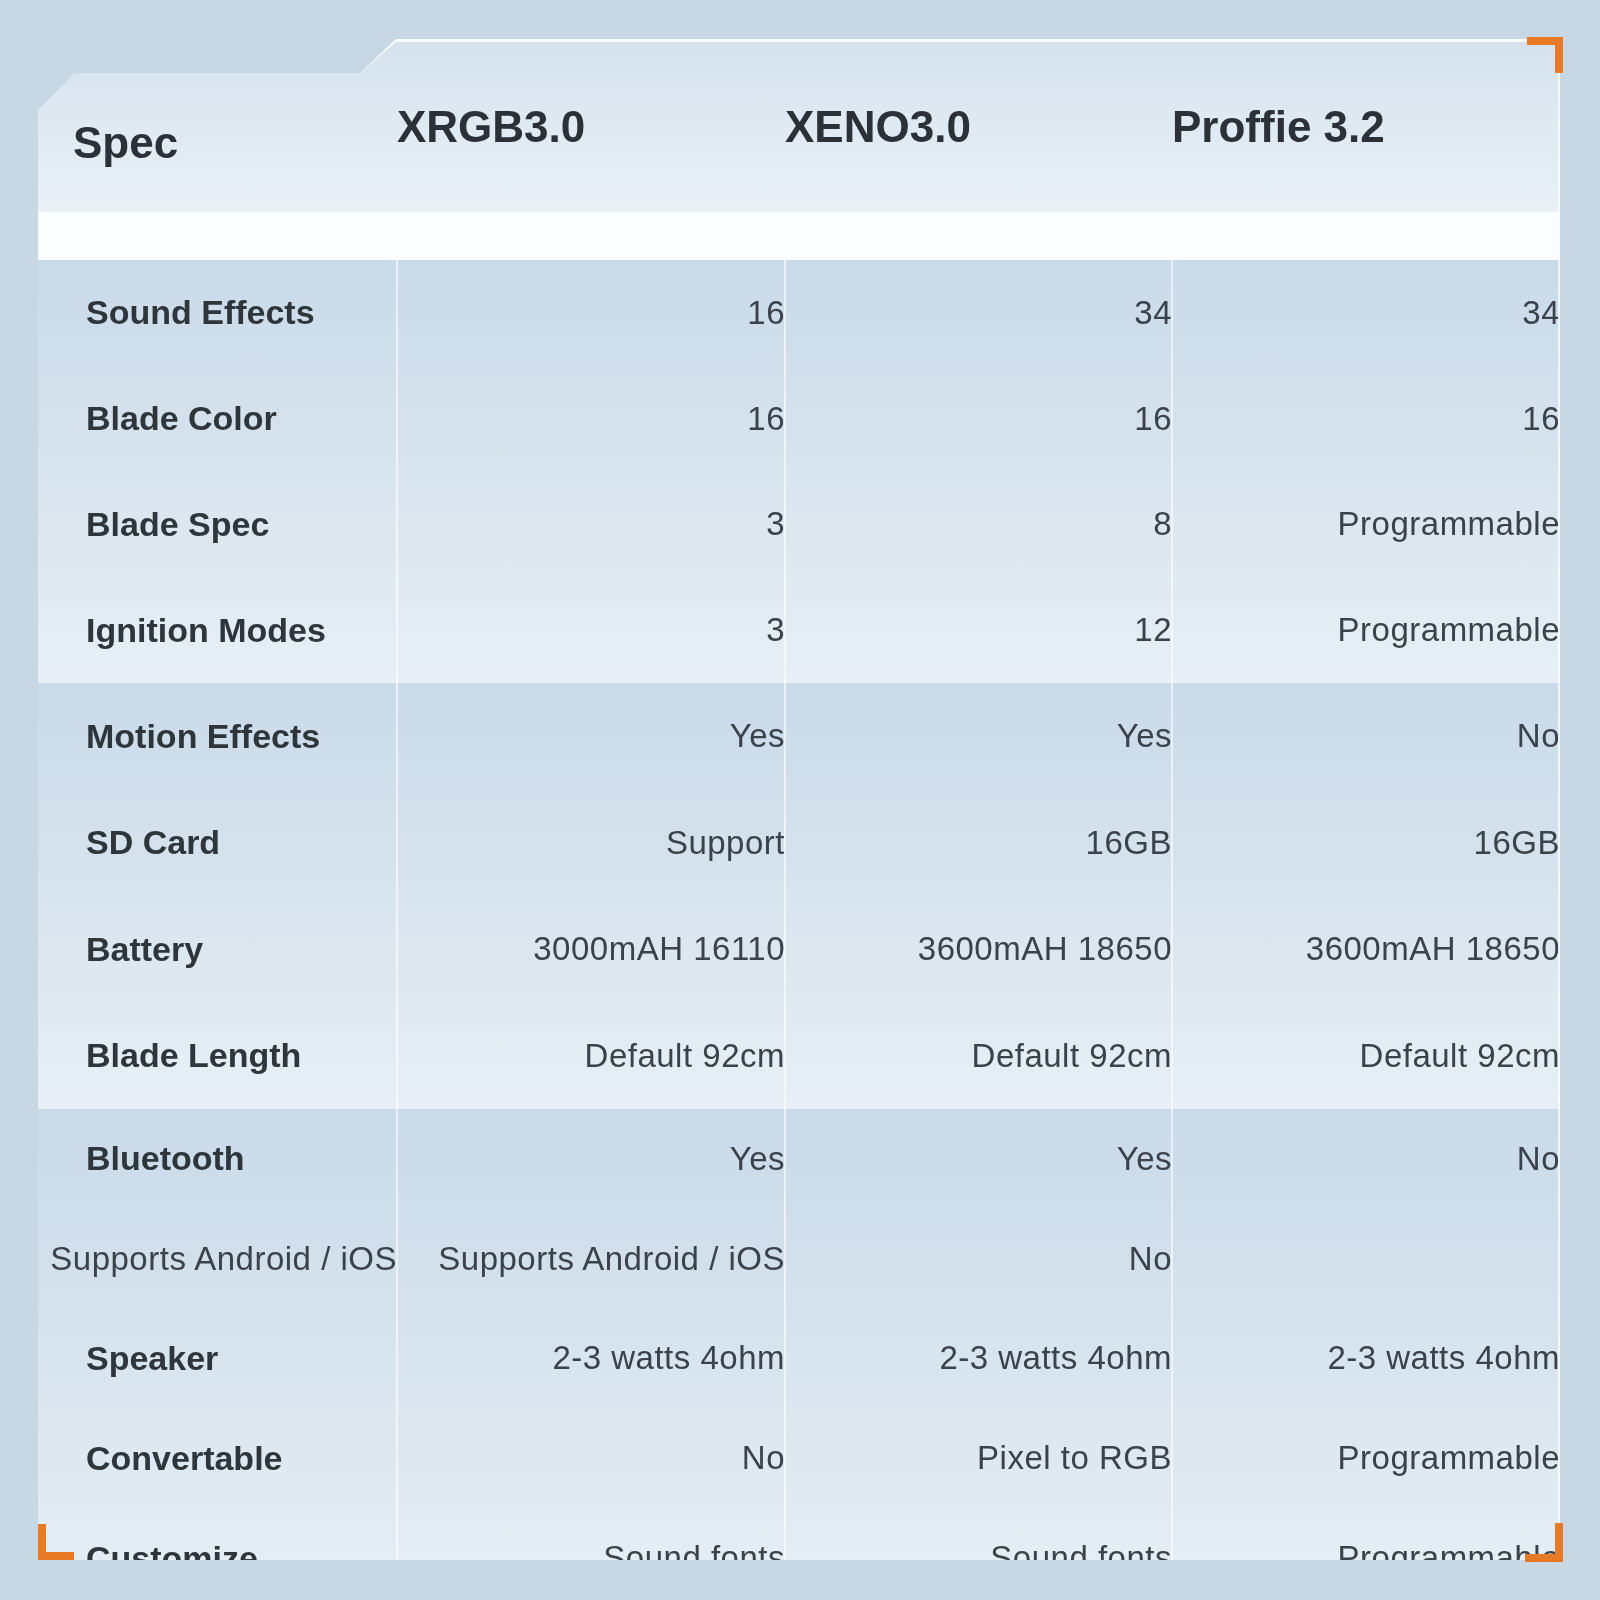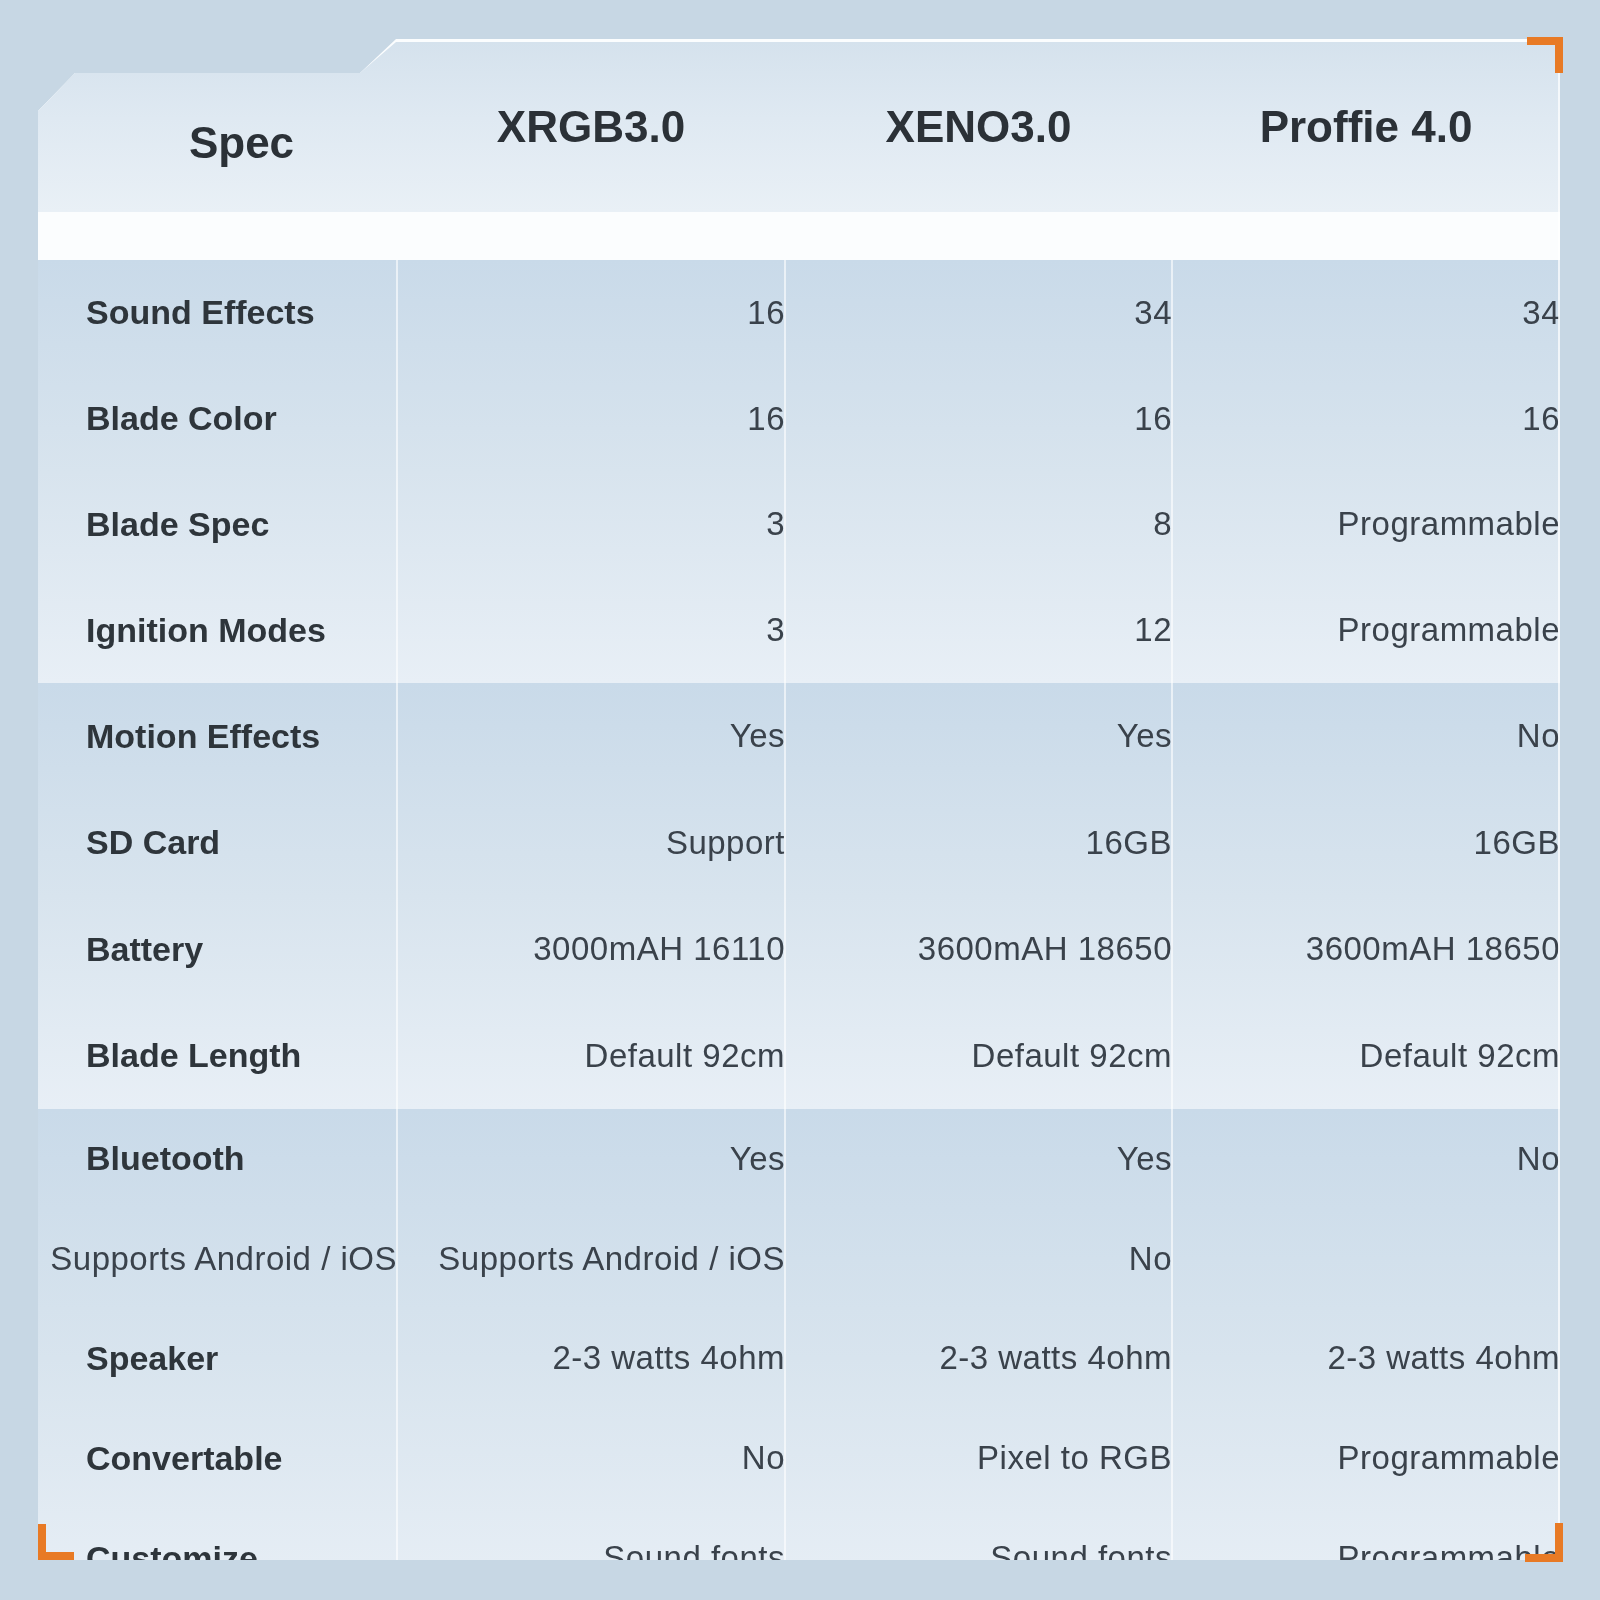--- a/index.html
+++ b/index.html
@@ -47,24 +47,24 @@
     height: 170px;
     flex: 0 0 170px;
     display: grid;
     grid-template-columns: 359px 388px 387px 388px;
     align-items: center;
     background: linear-gradient(180deg, #d5e2ed 0%, #dfe9f2 45%, #e9f0f6 100%);
     color: #2b3137;
     font-size: 44px;
     font-weight: 700;
   }
-  .header-cell { text-align: center; }
+  .header-cell { text-align: left; }
   .header-cell.spec {
-    text-align: center;
-    padding-left: 48px;
+    text-align: left;
+    padding-left: 35px;
     padding-top: 31px; 
   }
   .body-wrap {
     position: relative;
     flex: 1;
     display: flex;
     flex-direction: column;
     margin-top: 48px;
   }
   .v-divider {
@@ -133,21 +133,21 @@
 
 <div class="stage">
 
   <div class="shell">
     <div class="inner">
 
       <div class="header-row">
         <div class="header-cell spec">Spec</div>
         <div class="header-cell">XRGB3.0</div>
         <div class="header-cell">XENO3.0</div>
-        <div class="header-cell">Proffie 4.0</div>
+        <div class="header-cell">Proffie 3.2</div>
       </div>
 
       <div class="body-wrap">
         <div class="v-divider d1"></div>
         <div class="v-divider d2"></div>
         <div class="v-divider d3"></div>
 
         <div class="band b1">
           <div class="row">
             <div class="row-label">Sound Effects</div>

